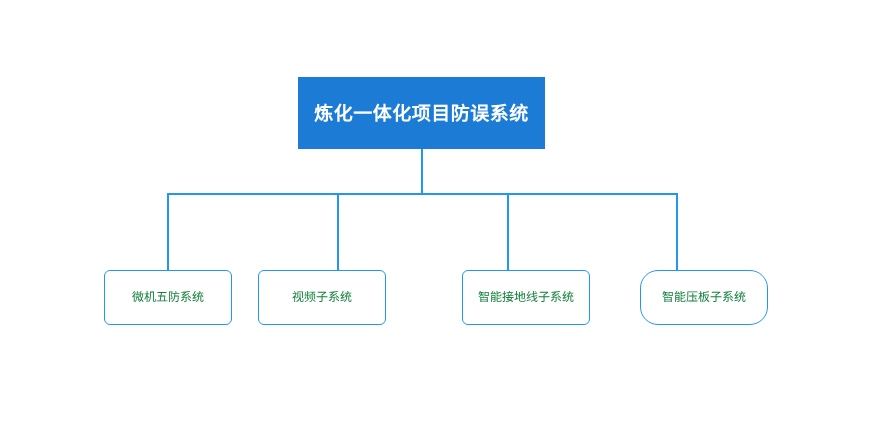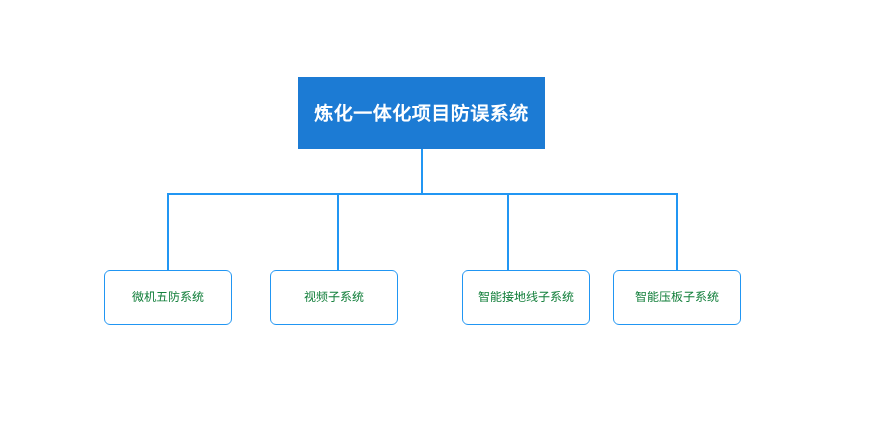--- a/index.html
+++ b/index.html
@@ -68,23 +68,23 @@
     border-radius: 6px;
   }
   .node-child .node-label {
     color: #15803d;
     font-size: 12px;
     font-weight: normal;
     line-height: 1.2;
   }
 
   .child-0 { left: 104px; }
-  .child-1 { left: 270px; }
+  .child-1 { left: 258px; }
   .child-2 { left: 462px; }
-  .child-3 { left: 613px; }
+  .child-3 { left: 640px; border-radius: 18px; }
 </style>
 </head>
 <body>
 
 <div id="org-chart">
 
   <svg id="connector-layer" viewBox="0 0 870 436" width="870" height="436" aria-hidden="true">
     <g fill="none" stroke="#2196F3" stroke-width="2" stroke-linecap="butt">
       <line x1="422" y1="149" x2="422" y2="194"></line>
       <line x1="167" y1="194" x2="678" y2="194"></line>

